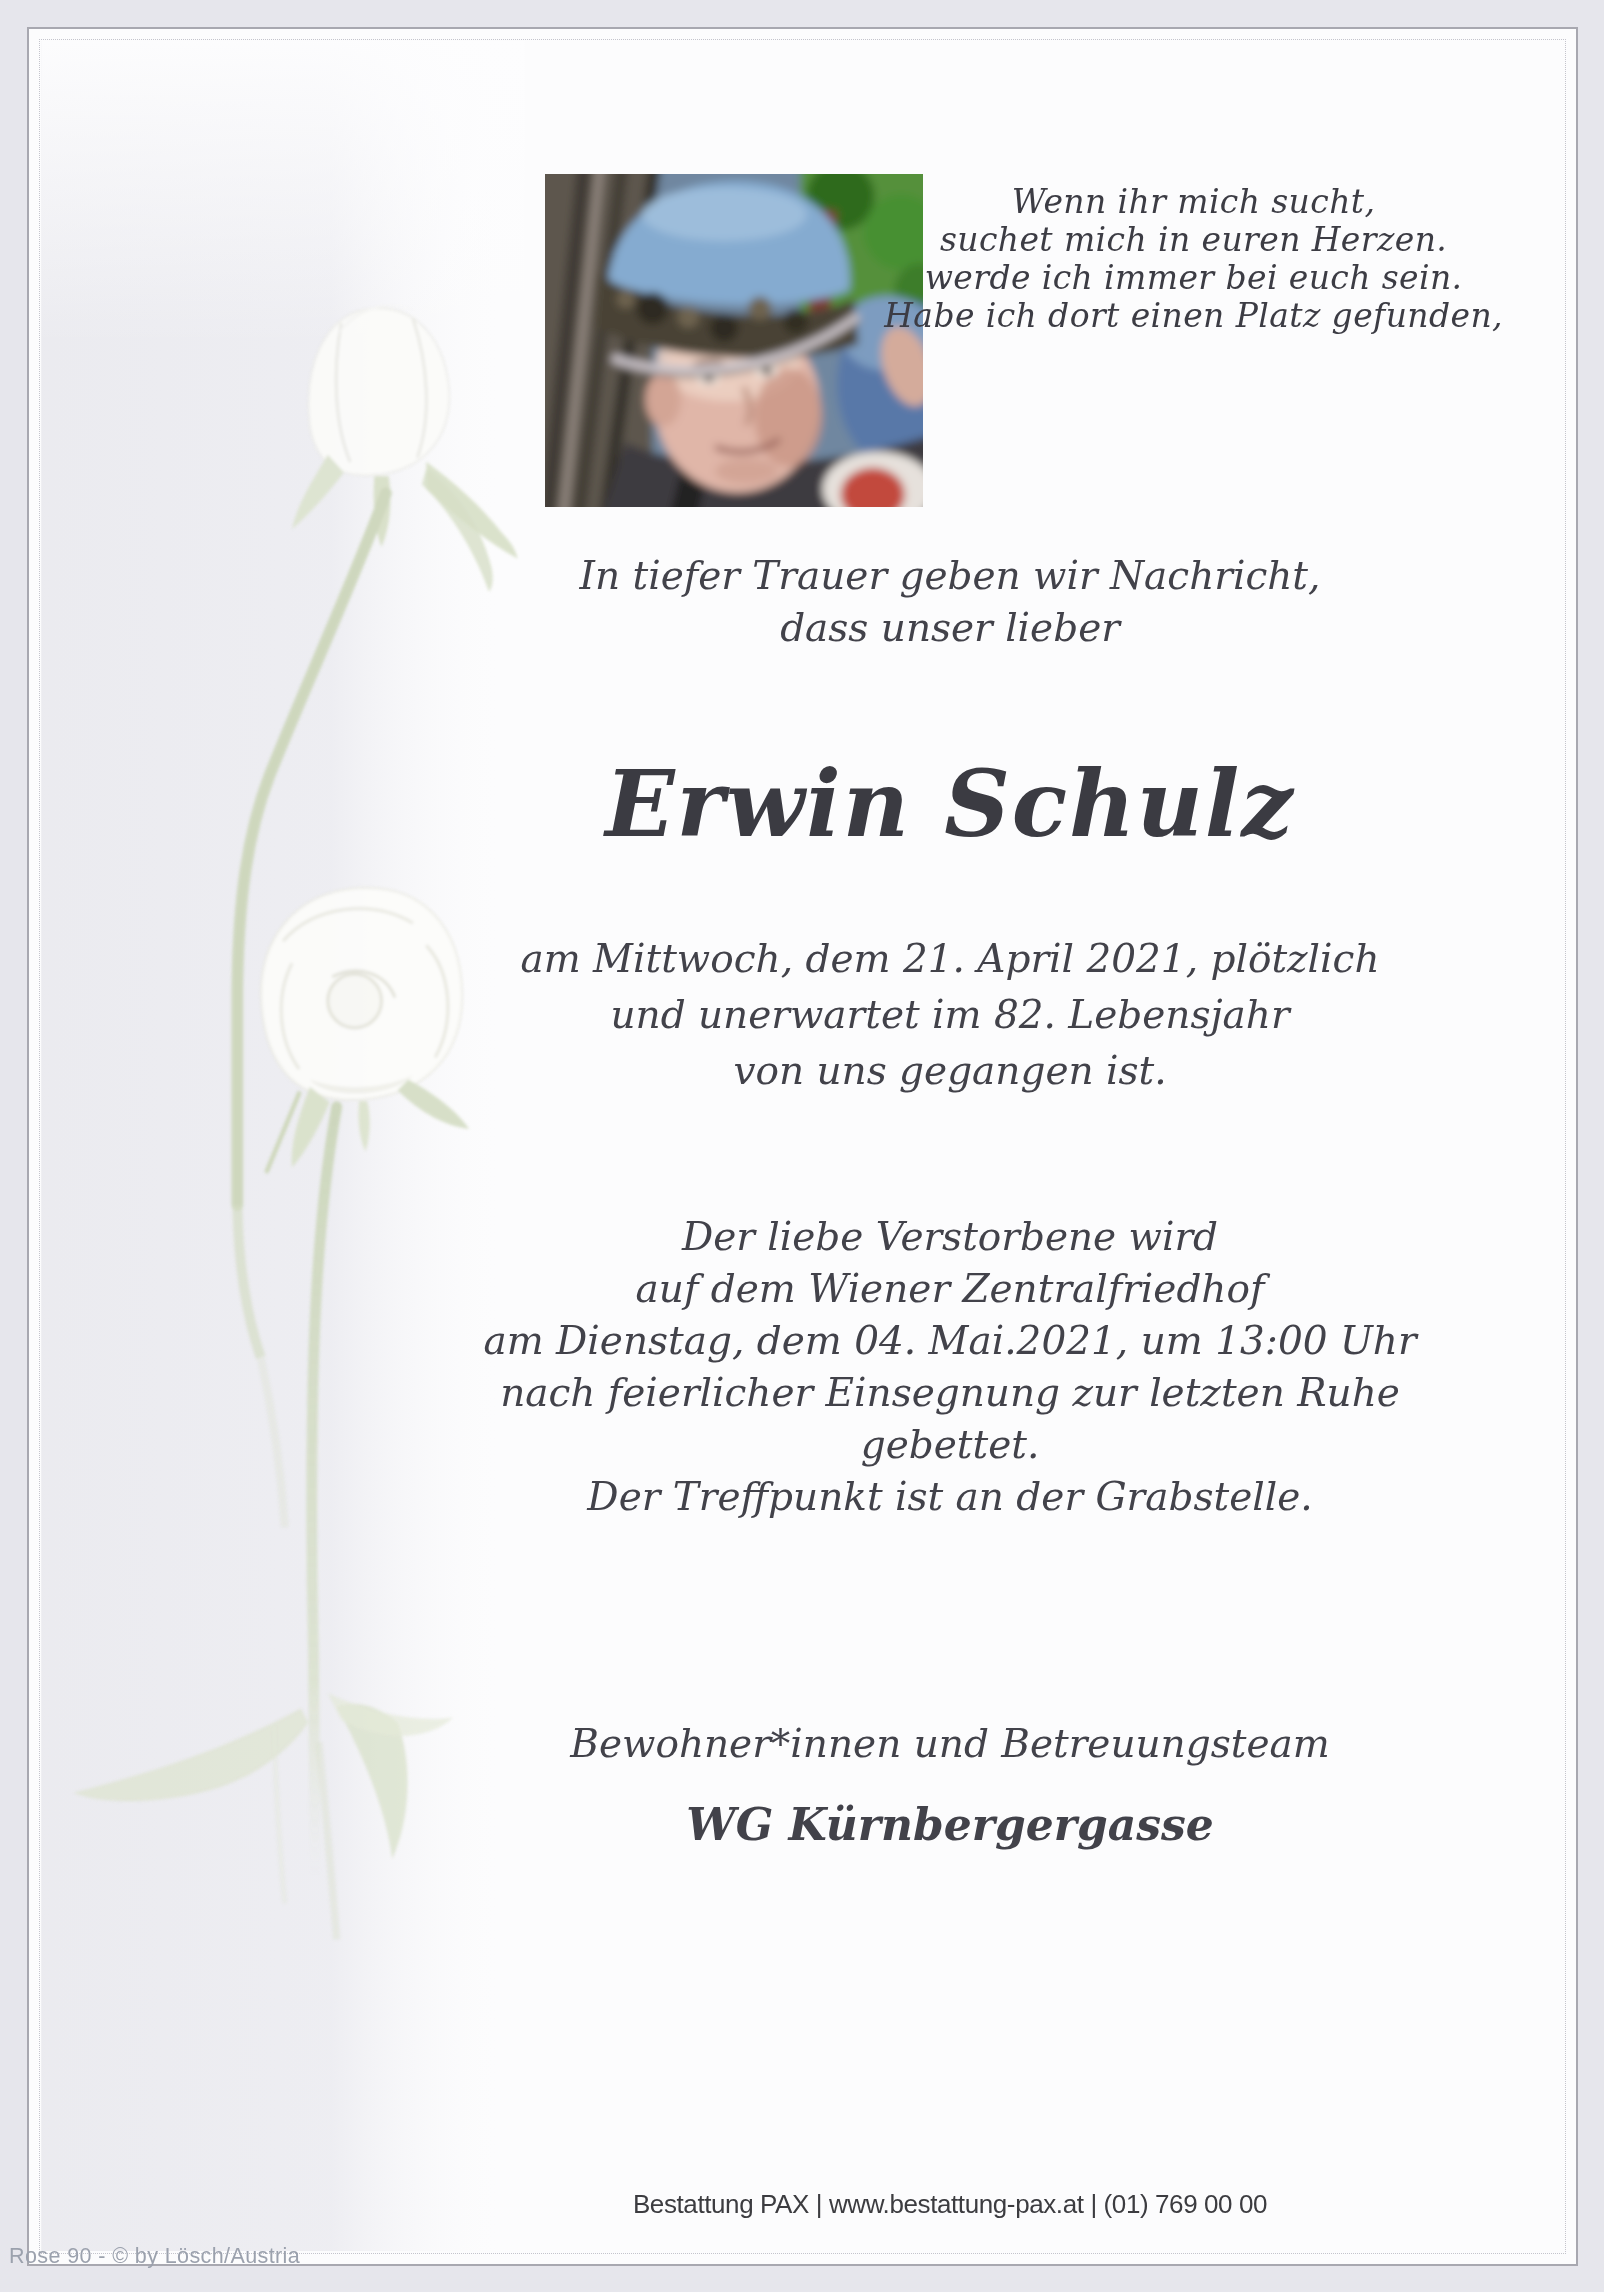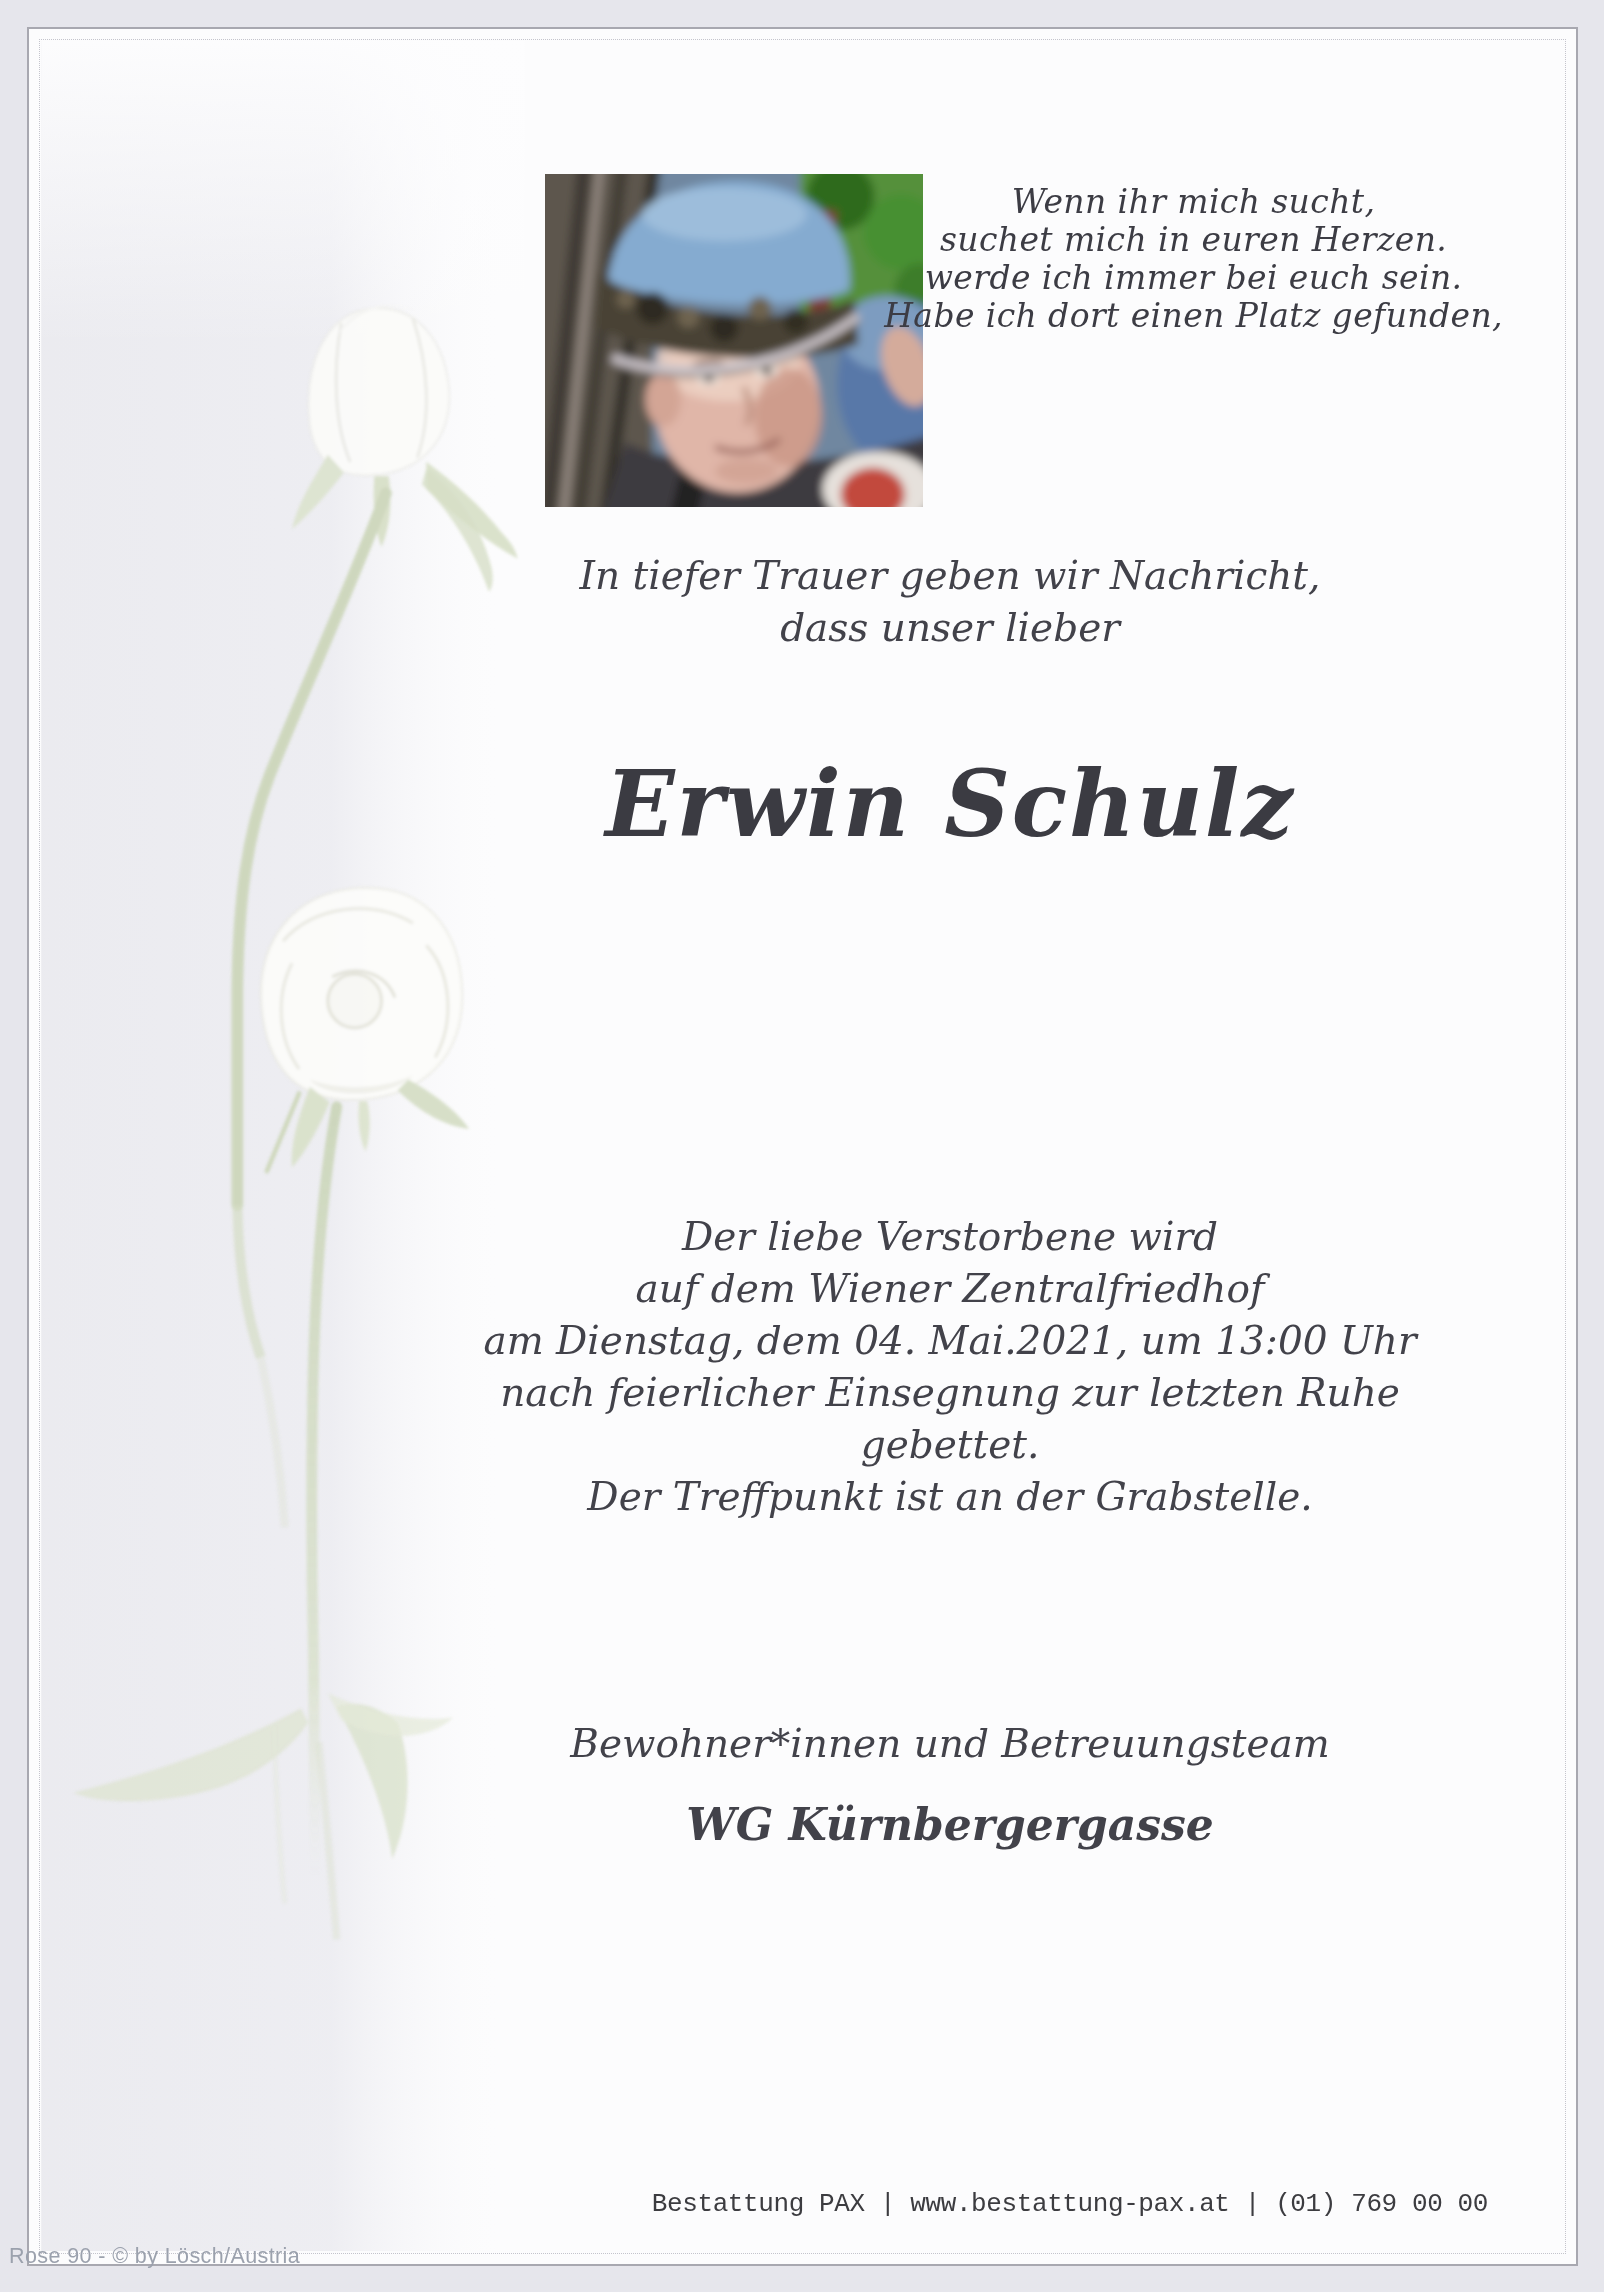--- a/index.html
+++ b/index.html
@@ -54,22 +54,22 @@
 
   .intro   { top:550px;  font-size:39px; line-height:52px; }
   .name    { top:754px;  font-size:91px; line-height:100px; font-weight:bold; letter-spacing:1.8px; color:#3b3b42; }
   .death   { top:931px; font-size:39px; line-height:56px; }
   .funeral { top:1211px; font-size:39px; line-height:52px; }
   .mourners{ top:1718px; font-size:39px; line-height:52px; }
   .wg      { top:1797px; font-size:44px; line-height:56px; font-weight:bold; }
 
   .footer {
     position:absolute; left:412px; width:1076px; top:2189px;
-    text-align:right;
-    font-family:Liberation Mono, monospace;
+    text-align:center;
+    font-family:Liberation Sans, sans-serif;
     font-size:26px; letter-spacing:-0.4px;
     color:#3c3c40;
   }
   .credit {
     position:absolute; left:9px; top:2244px;
     font-family:"Liberation Sans", sans-serif;
     font-size:21.5px; letter-spacing:0.4px;
     color:#9ba1ad;
   }
 </style>
@@ -221,20 +221,25 @@
     <div>Habe ich dort einen Platz gefunden,</div>
   </div>
 
   <div class="col intro script">
     <div>In tiefer Trauer geben wir Nachricht,</div>
     <div>dass unser lieber</div>
   </div>
 
   <div class="col name script">Erwin Schulz</div>
 
+  <div class="col death script">
+    <div>am Mittwoch, dem 21. April 2021, plötzlich</div>
+    <div>und unerwartet im 82. Lebensjahr</div>
+    <div>von uns gegangen ist.</div>
+  </div>
 
   <div class="col funeral script">
     <div>Der liebe Verstorbene wird</div>
     <div>auf dem Wiener Zentralfriedhof</div>
     <div>am Dienstag, dem 04. Mai.2021, um 13:00 Uhr</div>
     <div>nach feierlicher Einsegnung zur letzten Ruhe gebettet.</div>
     <div>Der Treffpunkt ist an der Grabstelle.</div>
   </div>
 
   <div class="col mourners script">Bewohner*innen und Betreuungsteam</div>

